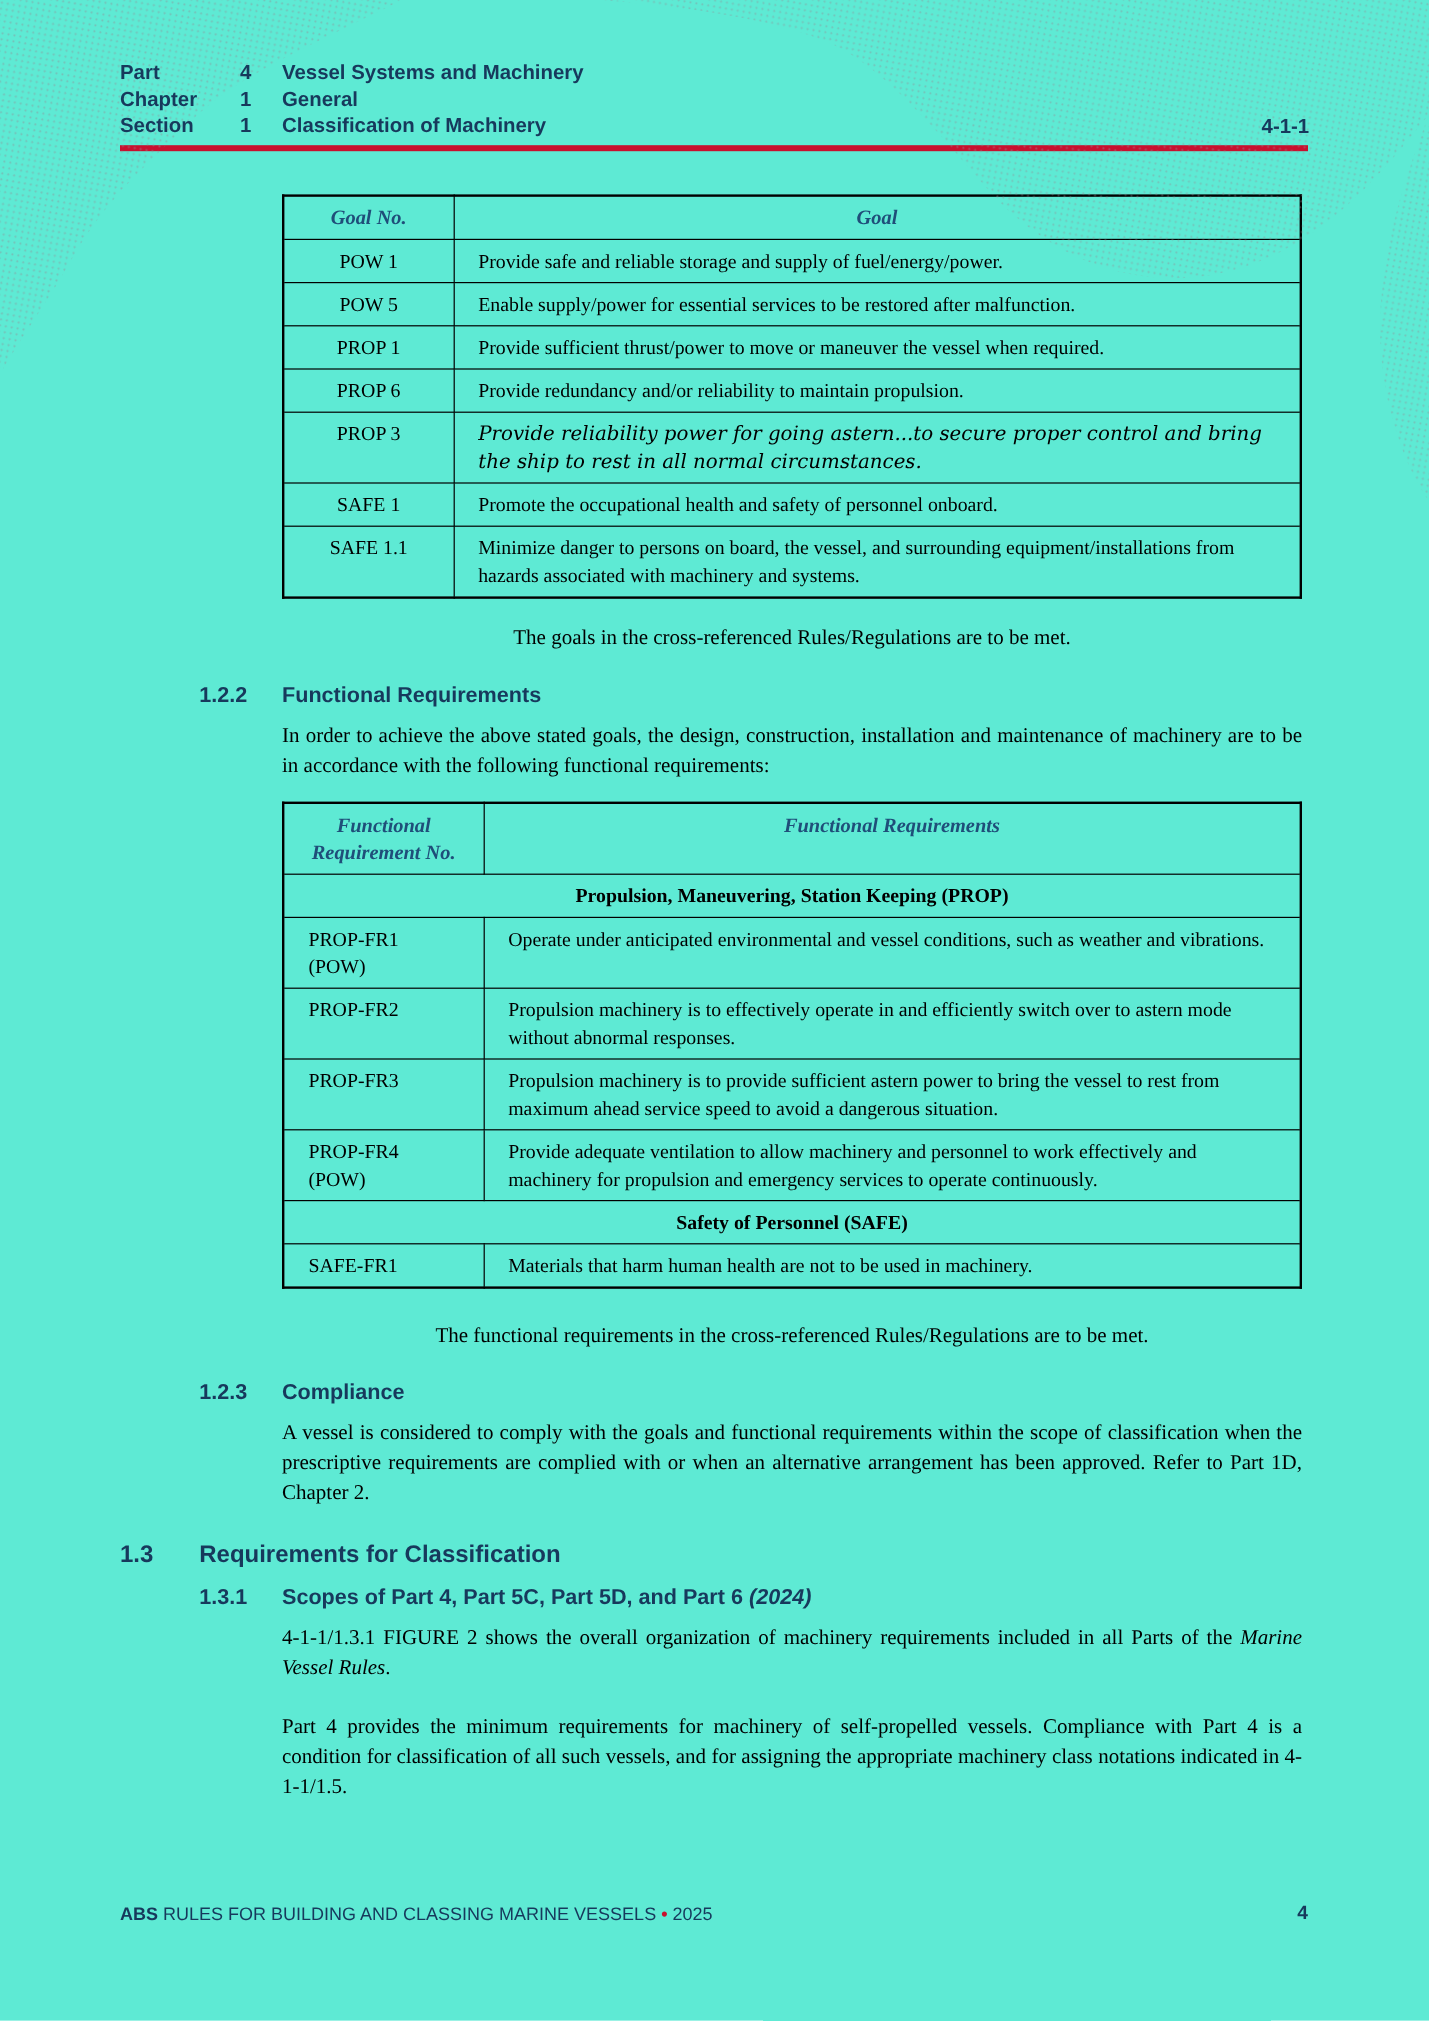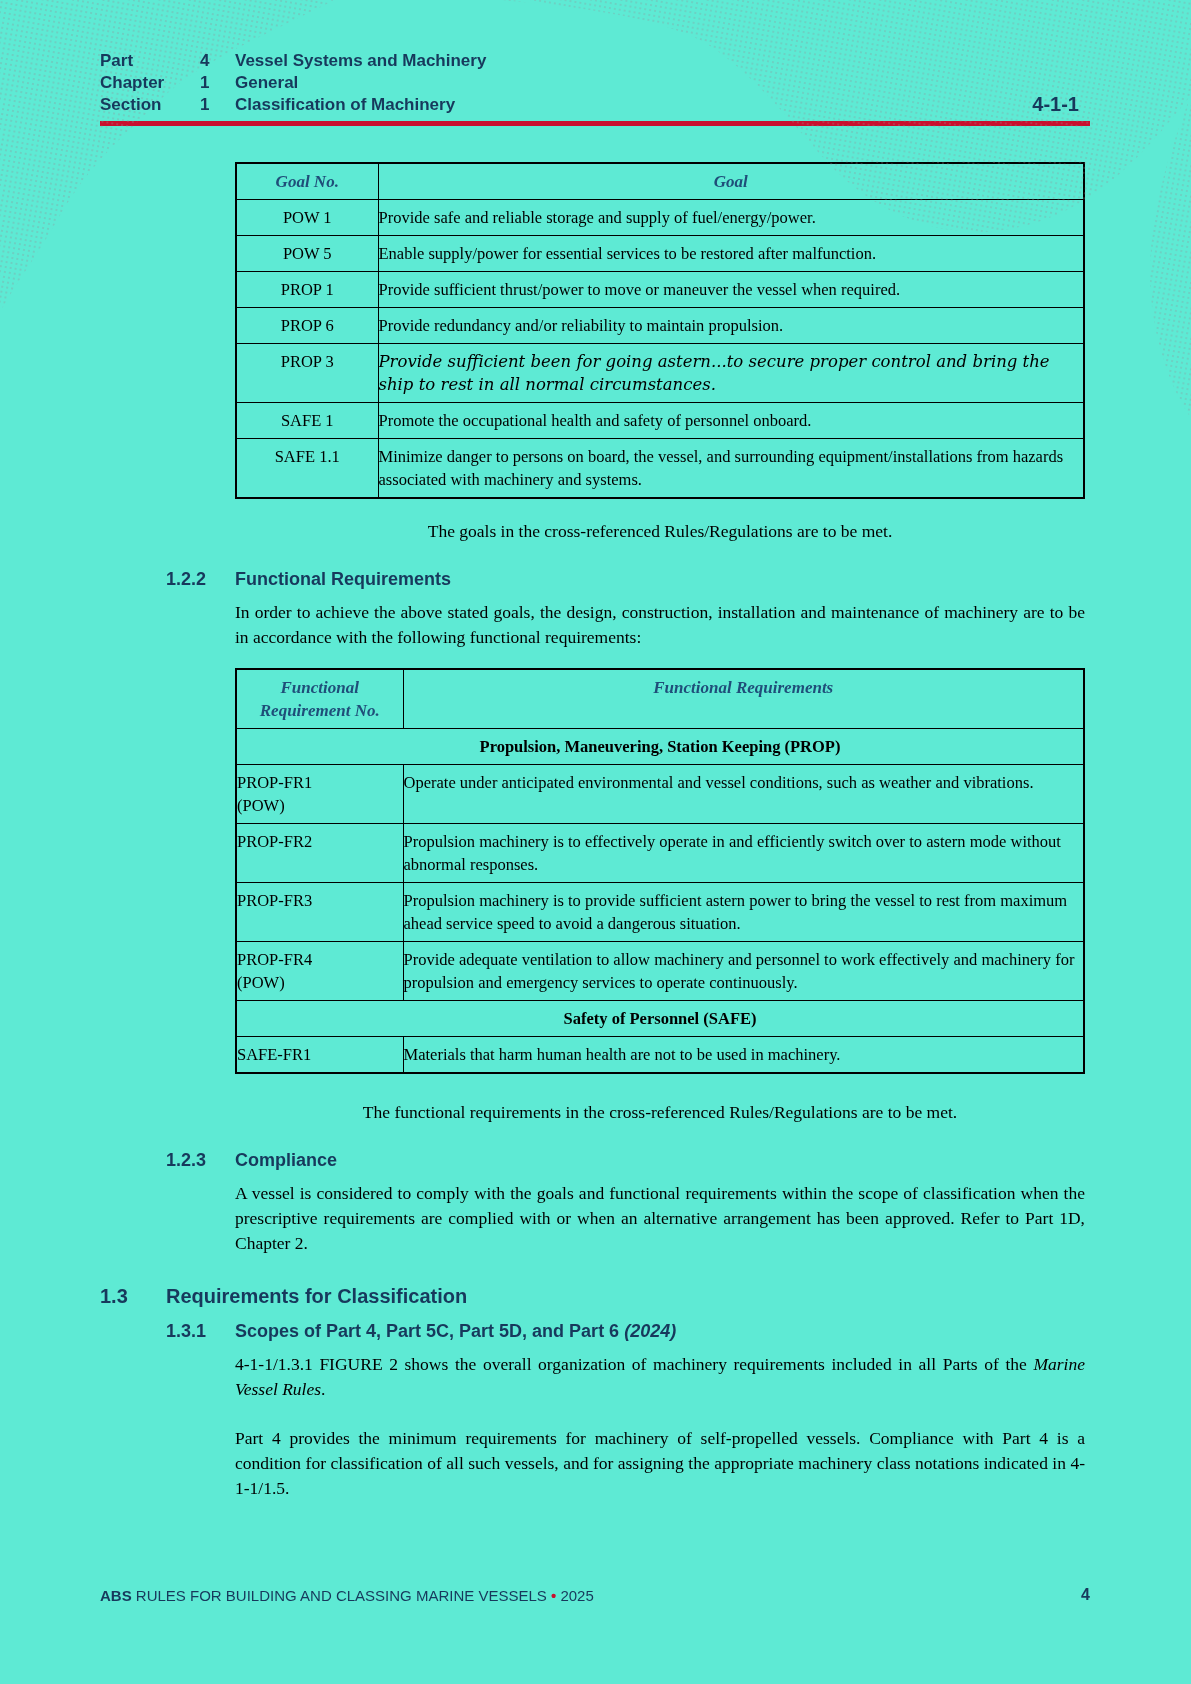--- a/index.html
+++ b/index.html
@@ -13,28 +13,28 @@
 
   
   .header {
     position:relative; margin:50px 100px 0 100px;
     font-family:"Liberation Sans", sans-serif; font-weight:bold;
     color:#17395C; font-size:17px;
   }
   .hrow { display:flex; line-height:22px; }
   .hlabel { width:100px; }
   .hnum { width:35px; }
-  .section-code { position:absolute; right:12px; bottom:0; font-size:20px; }
+  .section-code { position:absolute; right:0; bottom:0; font-size:17px; }
   .red-rule { margin:5px 101px 0 100px; height:5px; background:#C8102E; }
 
   
   .content { margin-left:235px; width:850px; }
 
   table { border-collapse:collapse; width:100%; font-size:16.5px; border:2px solid #000; }
-  td, th { border:1px solid #000; padding:6px 0; vertical-align:top; line-height:23px; }
+  td, th { border:1px solid #000; padding:6px 20px; vertical-align:top; line-height:23px; }
   th {
     color:#1F4E79; font-style:italic; font-weight:bold; text-align:center;
     font-family:"Liberation Serif", serif; font-size:17px;
   }
   .goal-table { margin-top:36px; }
   .goal-table .col-no { width:142px; }
   .goal-table td.no-cell { text-align:center; }
   .script-italic { font-style:italic; font-family:"DejaVu Serif", serif; }
 
   .fr-table { margin-top:18px; }
@@ -130,21 +130,21 @@
       <tr>
         <td class="no-cell">PROP 1</td>
         <td>Provide sufficient thrust/power to move or maneuver the vessel when required.</td>
       </tr>
       <tr>
         <td class="no-cell">PROP 6</td>
         <td>Provide redundancy and/or reliability to maintain propulsion.</td>
       </tr>
       <tr>
         <td class="no-cell">PROP 3</td>
-        <td class="script-italic">Provide sufficient been for going astern...to secure proper control and bring the ship to rest in all normal circumstances.</td>
+        <td class="script-italic">Provide reliability power for going astern...to secure proper control and bring the ship to rest in all normal circumstances.</td>
       </tr>
       <tr>
         <td class="no-cell">SAFE 1</td>
         <td>Promote the occupational health and safety of personnel onboard.</td>
       </tr>
       <tr>
         <td class="no-cell">SAFE 1.1</td>
         <td>Minimize danger to persons on board, the vessel, and surrounding equipment/installations from hazards associated with machinery and systems.</td>
       </tr>
     </tbody>

